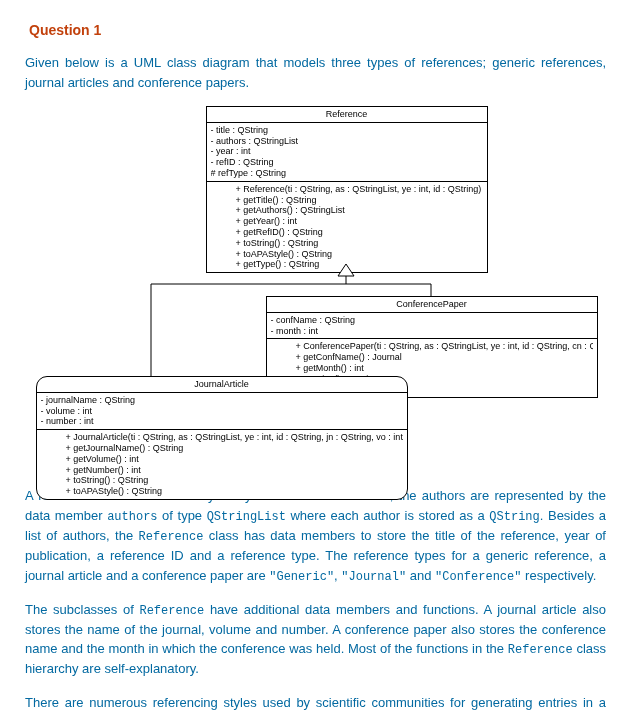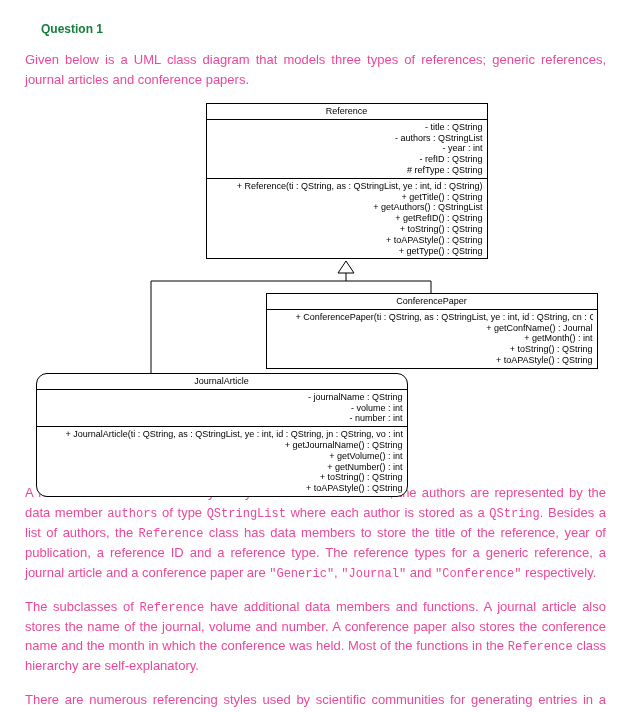--- a/index.html
+++ b/index.html
@@ -6,29 +6,29 @@
     font-family: Arial, Helvetica, sans-serif;
     font-size: 13px;
     color: #333;
     margin: 0;
     padding: 20px 25px;
     width: 631px;
     box-sizing: border-box;
     line-height: 1.5;
   }
   h3 {
-    font-size: 12px;
+    font-size: 14px;
     font-weight: bold;
-    margin: 0 0 12px 16px;
-    color: #15803d;
+    margin: 0 0 12px 4px;
+    color: #c2410c;
   }
   p {
     margin: 0 0 14px 0;
     text-align: justify;
-    color: #ec4899;
+    color: #0369a1;
   }
   .mono {
     font-family: "Courier New", monospace;
     font-size: 12px;
   }
   .diagram-wrap {
     width: 100%;
     overflow: visible;
     margin: 8px 0 20px 0;
   }
@@ -57,21 +57,20 @@
     border-bottom: 1px solid #000;
     padding: 2px 4px;
   }
   .compartment:last-child {
     border-bottom: none;
     margin-left: 25px;
   }
   .compartment div {
     white-space: nowrap;
     overflow: hidden;
-    text-align: right;
   }
   svg.connectors {
     position: absolute;
     left: 0; top: 0;
     width: 560px;
     height: 360px;
     pointer-events: none;
   }
 </style>
 </head>
@@ -90,29 +89,34 @@
         <div>- title : QString</div>
         <div>- authors : QStringList</div>
         <div>- year : int</div>
         <div>- refID : QString</div>
         <div># refType : QString</div>
       </div>
       <div class="compartment">
         <div>+ Reference(ti : QString, as : QStringList, ye : int, id : QString)</div>
         <div>+ getTitle() : QString</div>
         <div>+ getAuthors() : QStringList</div>
+        <div>+ getYear() : int</div>
         <div>+ getRefID() : QString</div>
         <div>+ toString() : QString</div>
         <div>+ toAPAStyle() : QString</div>
         <div>+ getType() : QString</div>
       </div>
     </div>
 
     <div class="class-box" style="left:230px; top:190px; width:330px;">
       <div class="class-name">ConferencePaper</div>
+      <div class="compartment">
+        <div>- confName : QString</div>
+        <div>- month : int</div>
+      </div>
       <div class="compartment">
         <div>+ ConferencePaper(ti : QString, as : QStringList, ye : int, id : QString, cn : QString, mo : int)</div>
         <div>+ getConfName() : Journal</div>
         <div>+ getMonth() : int</div>
         <div>+ toString() : QString</div>
         <div>+ toAPAStyle() : QString</div>
       </div>
     </div>
 
     <div class="class-box" style="left:0; top:270px; width:370px;border-radius:11px;">

